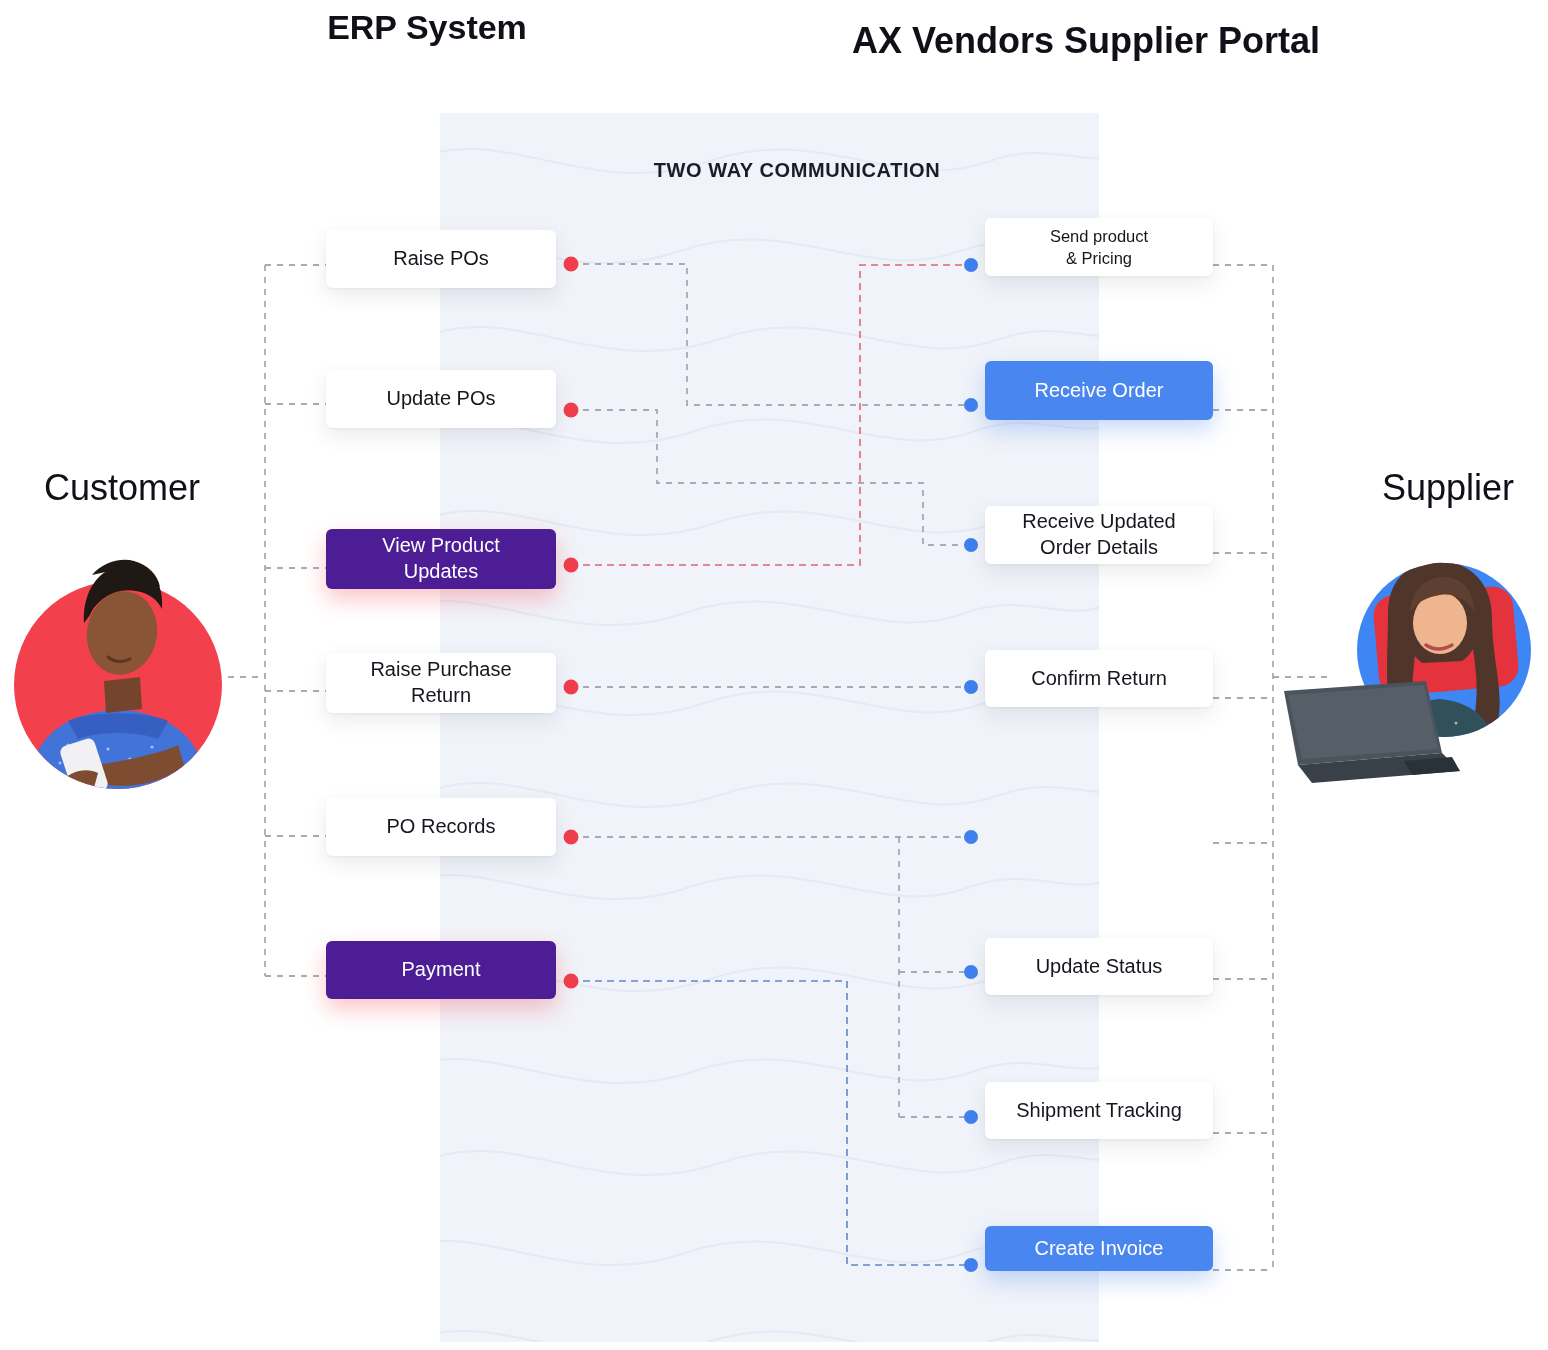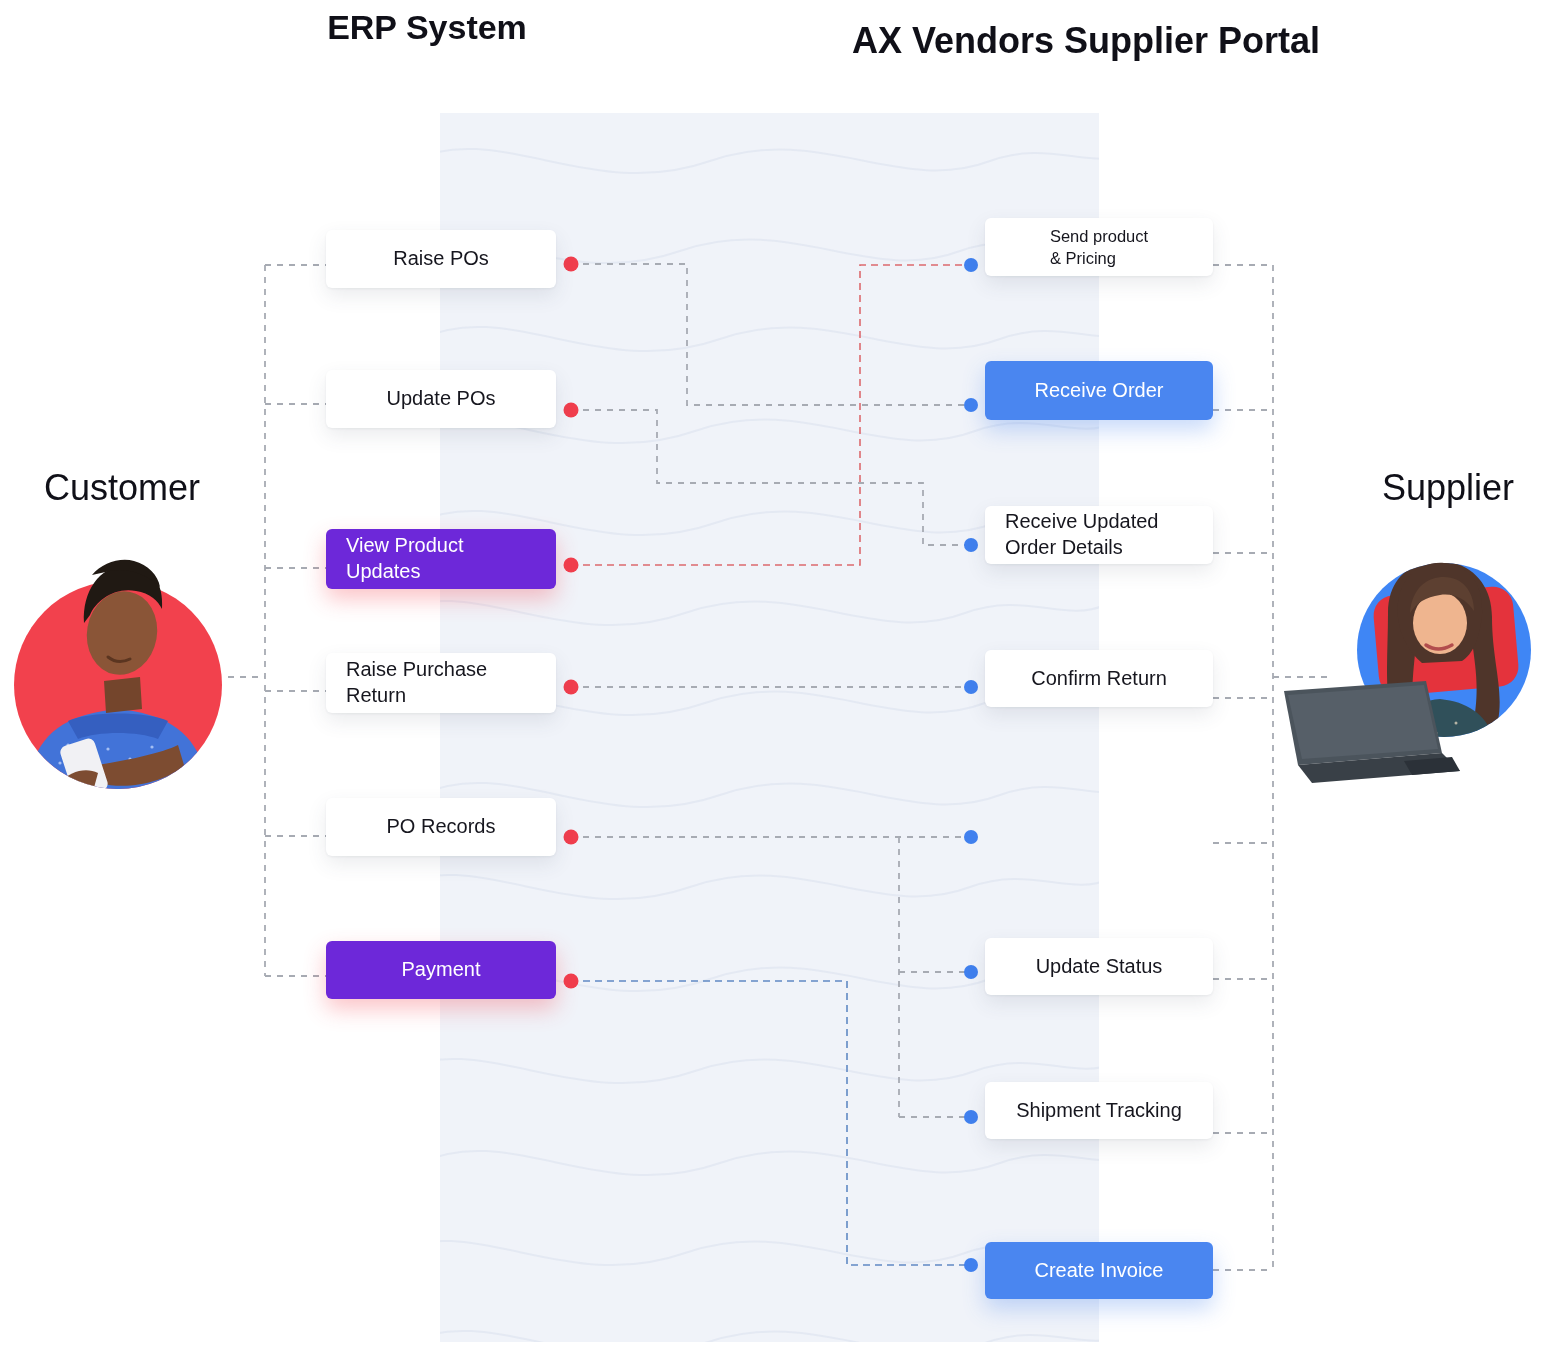--- a/index.html
+++ b/index.html
@@ -21,46 +21,46 @@
     font-size:20px;font-weight:600;letter-spacing:.6px;color:#1c1c28;z-index:4;
   }
   .actor-label{
     position:absolute;width:220px;text-align:center;font-size:36px;font-weight:400;
     color:#101018;z-index:5;
   }
   .actor-label.customer{left:12px;top:467px;}
   .actor-label.supplier{left:1338px;top:467px;}
   .node{
     position:absolute;display:flex;align-items:center;justify-content:center;
-    border-radius:6px;background:#ffffff;color:#16161e;
+    text-align:center;border-radius:6px;background:#ffffff;color:#16161e;
     font-size:20px;font-weight:500;line-height:1.28;padding:0 20px;box-sizing:border-box;
     box-shadow:0 8px 20px rgba(55,65,90,.10),0 1px 3px rgba(55,65,90,.07);z-index:3;
   }
-  .node.red{background:#6d28d9;color:#ffffff;box-shadow:0 10px 22px rgba(244,59,74,.30);}
+  .node.red{background:#4c1d95;color:#ffffff;box-shadow:0 10px 22px rgba(244,59,74,.30);}
   .node.blue{background:#4a86f0;color:#ffffff;box-shadow:0 10px 22px rgba(74,134,240,.30);}
   .node.small{font-size:16.5px;font-weight:500;line-height:1.35;}
   .node .ln{display:block;}
   
   .n-l{left:326px;width:230px;}
   .n-raise-pos{top:230px;height:58px;}
   .n-update-pos{top:370px;height:58px;}
   .n-view-product{top:529px;height:60px;}
   .n-purchase-return{top:653px;height:60px;}
   .n-po-records{top:798px;height:58px;}
   .n-payment{top:941px;height:58px;}
   
   .n-r{left:985px;width:228px;}
   .n-send-product{top:218px;height:58px;}
   .n-receive-order{top:361px;height:59px;}
   .n-receive-updated{top:506px;height:58px;}
   .n-confirm-return{top:650px;height:57px;}
   .n-confirm-order{top:794px;height:58px;}
   .n-update-status{top:938px;height:57px;}
   .n-shipment{top:1082px;height:57px;}
-  .n-create-invoice{top:1226px;height:57px;margin-top:16px;}
+  .n-create-invoice{top:1226px;height:45px;}
   .wires{position:absolute;left:0;top:0;z-index:2;pointer-events:none;}
   .avatar{position:absolute;z-index:3;}
   .avatar.customer{left:8px;top:505px;}
   .avatar.supplier{left:1276px;top:521px;}
 </style>
 </head>
 <body>
 
 <div id="stage">
 
@@ -83,20 +83,21 @@
         <use href="#wave" transform="translate(-25,928)"></use>
         <use href="#wave" transform="translate(0,1020)"></use>
         <use href="#wave" transform="translate(-35,1110)"></use>
         <use href="#wave" transform="translate(-15,1200)"></use>
       </g>
     </svg>
   </div>
 
   <div class="title title-erp">ERP System</div>
   <div class="title title-portal">AX Vendors Supplier Portal</div>
+  <div class="center-label">TWO WAY COMMUNICATION</div>
   <div class="actor-label customer">Customer</div>
   <div class="actor-label supplier">Supplier</div>
 
   <svg class="wires" width="1548" height="1350" viewBox="0 0 1548 1350">
 
     <path d="M265,265 V976 M265,265 H326 M265,404 H326 M265,568 H326 M265,691 H326 M265,836 H326 M265,976 H326 M228,677 H265" fill="none" stroke="#a7abb3" stroke-width="1.8" stroke-dasharray="6 6"></path>
 
     <path d="M1273,265 V1270 M1213,265 H1273 M1213,410 H1273 M1213,553 H1273 M1213,698 H1273 M1213,843 H1273 M1213,979 H1273 M1213,1133 H1273 M1213,1270 H1273 M1273,677 H1331" fill="none" stroke="#a7abb3" stroke-width="1.8" stroke-dasharray="6 6"></path>
 
     <path d="M571,264 H687 V405 H971" fill="none" stroke="#a7abb3" stroke-width="1.8" stroke-dasharray="6 6"></path>

